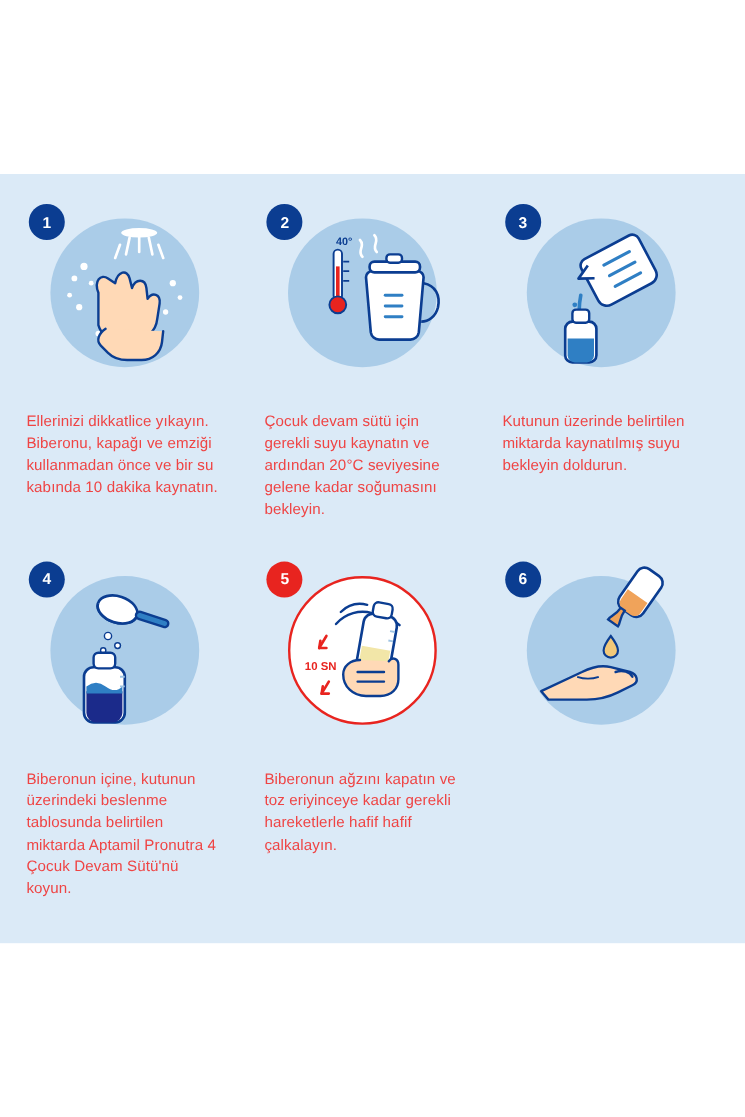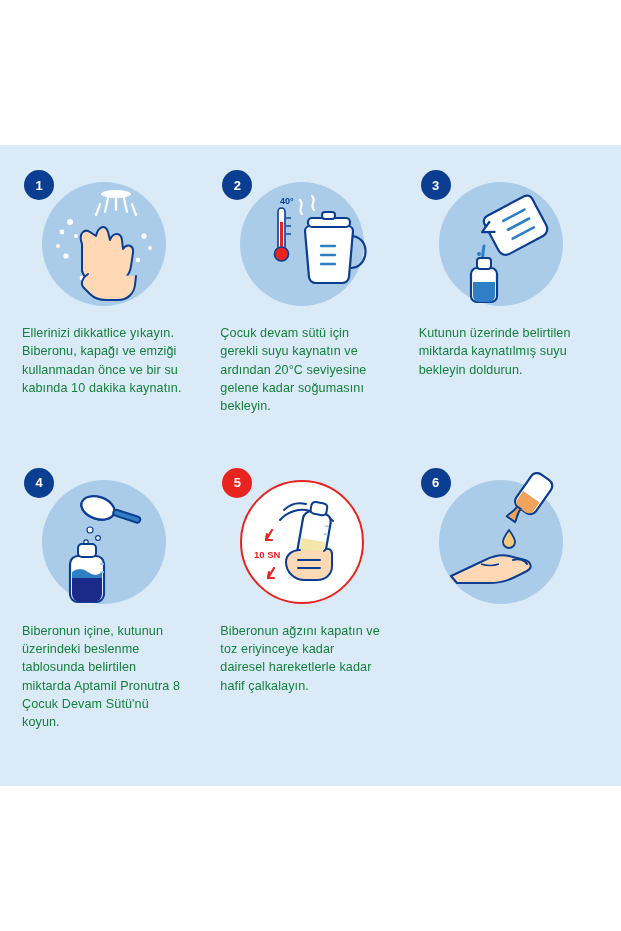--- a/index.html
+++ b/index.html
@@ -83,24 +83,24 @@
     font-weight: bold;
     display: flex;
     align-items: center;
     justify-content: center;
     z-index: 5;
   }
   .badge.red {
     background: #e8241f;
   }
   .caption {
-    margin: 6px 0 0 4px;
+    margin: 24px 0 0 4px;
     font-size: 12.6px;
     line-height: 1.45;
-    color: #15803d;
+    color: #ef4444;
     max-width: 160px;
     letter-spacing: 0.1px;
   }
   .svgart {
     position: absolute;
     left: 0; top: 0;
     width: 155px;
     height: 148px;
     z-index: 3;
   }
@@ -243,21 +243,21 @@
             <path d="M48 104 q8 -6 16 0 q8 6 14 0 v6 h-30 z" fill="#2f7fc4"></path>
             <rect x="54" y="76" width="18" height="13" rx="4" fill="#ffffff" stroke="#0b3d91" stroke-width="2"></rect>
             <g stroke="#9fc4e4" stroke-width="1.6">
               <line x1="76" y1="96" x2="80" y2="96"></line>
               <line x1="76" y1="104" x2="80" y2="104"></line>
             </g>
           </g>
         </svg>
         <div class="badge">4</div>
       </div>
-      <p class="caption">Biberonun içine, kutunun üzerindeki beslenme tablosunda belirtilen miktarda Aptamil Pronutra 8 Çocuk Devam Sütü'nü koyun.</p>
+      <p class="caption">Biberonun içine, kutunun üzerindeki beslenme tablosunda belirtilen miktarda Aptamil Pronutra 4 Çocuk Devam Sütü'nü koyun.</p>
     </div>
 
     <div class="step">
       <div class="art-wrap">
         <div class="disc white"></div>
         <svg class="svgart" viewBox="0 0 155 148">
 
           <g stroke="#0b3d91" stroke-width="2" fill="none" stroke-linecap="round">
             <path d="M62 42 c6 -6 14 -8 22 -6"></path>
             <path d="M58 52 c8 -9 20 -12 30 -9"></path>
@@ -282,21 +282,21 @@
             </g>
           </g>
 
           <g fill="#ffd9b6" stroke="#0b3d91" stroke-width="2" stroke-linejoin="round" stroke-linecap="round">
             <path d="M78 82 c-8 0 -14 5 -14 12 c0 10 8 18 19 18 l12 0 c9 0 15 -6 15 -14 l0 -12 c0 -5 -5 -7 -8 -3"></path>
             <path d="M76 92 h22 M76 100 h22"></path>
           </g>
         </svg>
         <div class="badge red">5</div>
       </div>
-      <p class="caption">Biberonun ağzını kapatın ve toz eriyinceye kadar dairesel hareketlerle kadar hafif çalkalayın.</p>
+      <p class="caption">Biberonun ağzını kapatın ve toz eriyinceye kadar gerekli hareketlerle hafif hafif çalkalayın.</p>
     </div>
 
     <div class="step">
       <div class="art-wrap">
         <div class="disc"></div>
         <svg class="svgart" viewBox="0 0 155 148">
 
           <g transform="rotate(35 112 30)">
             <rect x="98" y="6" width="24" height="40" rx="7" fill="#ffffff" stroke="#0b3d91" stroke-width="2.2"></rect>
             <path d="M100 30 h20 v10 a6 6 0 0 1 -6 6 h-8 a6 6 0 0 1 -6 -6 z" fill="#f0a35a"></path>

